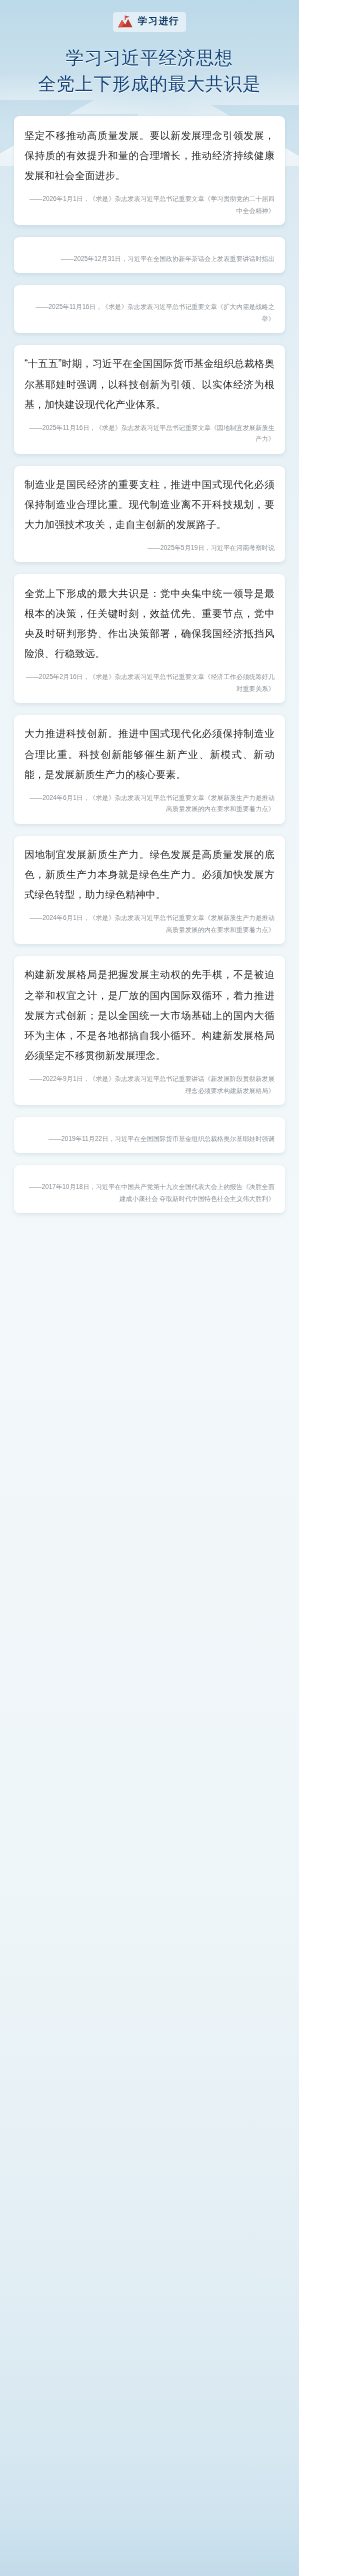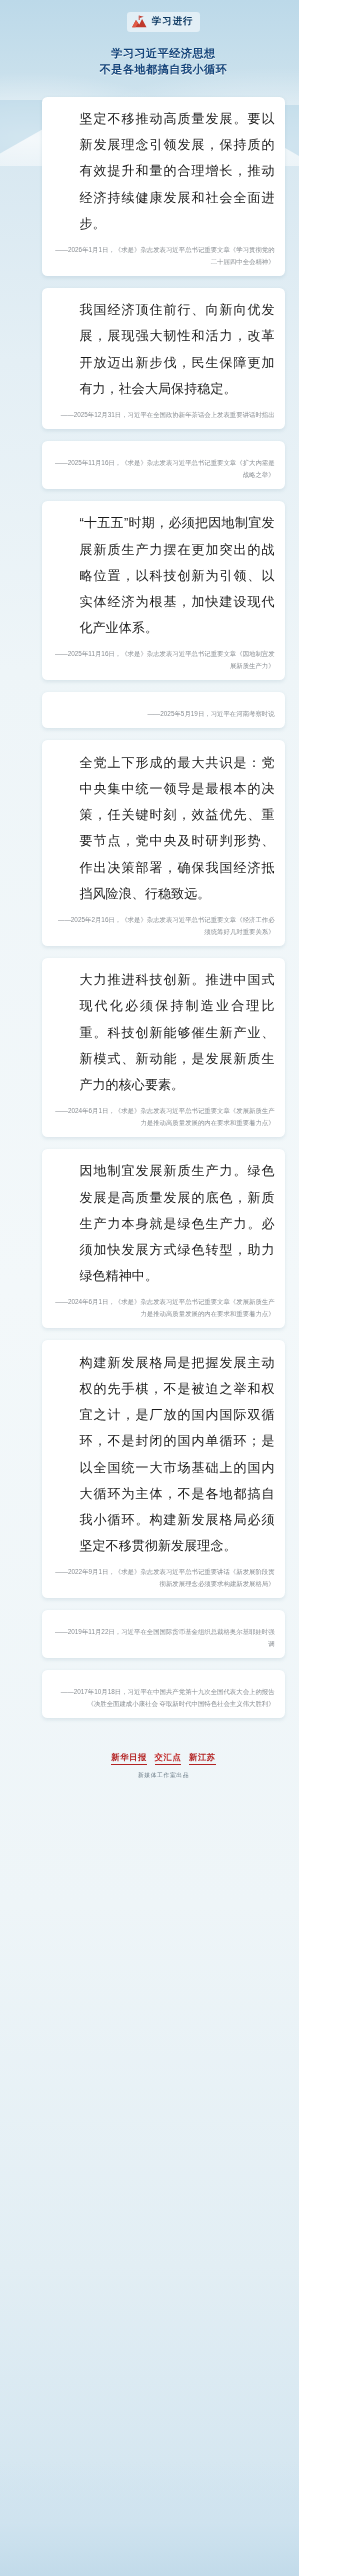--- a/index.html
+++ b/index.html
@@ -7,21 +7,20 @@
     width: 359px;
     background: #ffffff;
     font-family: "Liberation Sans", sans-serif;
   }
   .page {
     position: relative;
     width: 299px;
     min-height: 2576px;
     background: linear-gradient(180deg, #cfe3ef 0%, #d8e8f1 6%, #e4eff5 14%, #eef5f8 26%, #f3f8fa 50%, #eef5f8 74%, #e2eef4 88%, #cfe3ef 100%);
     overflow: hidden;
-    padding-left: 28px;
   }
   
   .top-deco {
     position: absolute;
     top: 0; left: 0; right: 0;
     height: 166px;
     background:
       radial-gradient(ellipse 232px 94px at 10% 138px, rgba(255,255,255,0.75), rgba(255,255,255,0) 70%),
       radial-gradient(ellipse 287px 110px at 92% 146px, rgba(255,255,255,0.65), rgba(255,255,255,0) 72%),
       linear-gradient(180deg, #bcd9e9 0%, #c9e0ec 45%, #dceaf2 100%);
@@ -71,48 +70,47 @@
   }
 
   
   .title-block {
     position: relative;
     margin: 14.4px 0 0 0;
     padding: 0 16.6px;
     text-align: center;
   }
   .title-line {
-    font-size: 11px;
-    font-weight: bold;
+    font-size: 18px;
+    font-weight: normal;
     color: #14447a;
     letter-spacing: 0.6px;
     line-height: 1.42;
     text-shadow: 0 0.6px 0 rgba(255,255,255,0.8);
   }
 
   
   .cards {
     position: relative;
     padding: 19px 14.4px 0 14.4px;
   }
   .card {
     position: relative;
     background: #ffffff;
     border-radius: 5.5px;
     box-shadow: 0 1.1px 3.9px rgba(80,120,150,0.13);
     padding: 9.4px 10px 8.3px 10px;
     margin-bottom: 12px;
   }
   .card-body {
-    font-size: 13px;
+    font-size: 10px;
     line-height: 2.02;
     color: #1b1b1b;
     text-align: justify;
     letter-spacing: 0.1px;
-    margin-left: 27px;
   }
   .card-source {
     margin-top: 6.6px;
     font-size: 6.4px;
     line-height: 1.85;
     color: #8a8f94;
     text-align: right;
   }
 
   
@@ -164,83 +162,75 @@
           <rect x="14" y="1" width="1.6" height="8" fill="#c0392b"></rect>
           <path d="M15.6 1.4 L23 3.2 L15.6 5.4 Z" fill="#c0392b"></path>
         </svg>
       </span>
       <span class="logo-text">学习进行</span>
     </div>
   </div>
 
   <div class="title-block">
     <div class="title-line">学习习近平经济思想</div>
-    <div class="title-line">不是各地都搞自我小循环</div>
+    <div class="title-line">全党上下形成的最大共识是</div>
   </div>
 
   <div class="cards">
 
     <div class="card">
       <div class="card-body">坚定不移推动高质量发展。要以新发展理念引领发展，保持质的有效提升和量的合理增长，推动经济持续健康发展和社会全面进步。</div>
       <div class="card-source">——2026年1月1日，《求是》杂志发表习近平总书记重要文章《学习贯彻党的二十届四中全会精神》</div>
     </div>
 
     <div class="card">
-      <div class="card-body">我国经济顶住前行、向新向优发展，展现强大韧性和活力，改革开放迈出新步伐，民生保障更加有力，社会大局保持稳定。</div>
       <div class="card-source">——2025年12月31日，习近平在全国政协新年茶话会上发表重要讲话时指出</div>
     </div>
 
     <div class="card">
       <div class="card-source">——2025年11月16日，《求是》杂志发表习近平总书记重要文章《扩大内需是战略之举》</div>
     </div>
 
     <div class="card">
-      <div class="card-body">“十五五”时期，必须把因地制宜发展新质生产力摆在更加突出的战略位置，以科技创新为引领、以实体经济为根基，加快建设现代化产业体系。</div>
+      <div class="card-body">“十五五”时期，习近平在全国国际货币基金组织总裁格奥尔基耶娃时强调，以科技创新为引领、以实体经济为根基，加快建设现代化产业体系。</div>
       <div class="card-source">——2025年11月16日，《求是》杂志发表习近平总书记重要文章《因地制宜发展新质生产力》</div>
     </div>
 
     <div class="card">
+      <div class="card-body">制造业是国民经济的重要支柱，推进中国式现代化必须保持制造业合理比重。现代制造业离不开科技规划，要大力加强技术攻关，走自主创新的发展路子。</div>
       <div class="card-source">——2025年5月19日，习近平在河南考察时说</div>
     </div>
 
     <div class="card">
       <div class="card-body">全党上下形成的最大共识是：党中央集中统一领导是最根本的决策，任关键时刻，效益优先、重要节点，党中央及时研判形势、作出决策部署，确保我国经济抵挡风险浪、行稳致远。</div>
       <div class="card-source">——2025年2月16日，《求是》杂志发表习近平总书记重要文章《经济工作必须统筹好几对重要关系》</div>
     </div>
 
     <div class="card">
       <div class="card-body">大力推进科技创新。推进中国式现代化必须保持制造业合理比重。科技创新能够催生新产业、新模式、新动能，是发展新质生产力的核心要素。</div>
       <div class="card-source">——2024年6月1日，《求是》杂志发表习近平总书记重要文章《发展新质生产力是推动高质量发展的内在要求和重要着力点》</div>
     </div>
 
     <div class="card">
       <div class="card-body">因地制宜发展新质生产力。绿色发展是高质量发展的底色，新质生产力本身就是绿色生产力。必须加快发展方式绿色转型，助力绿色精神中。</div>
       <div class="card-source">——2024年6月1日，《求是》杂志发表习近平总书记重要文章《发展新质生产力是推动高质量发展的内在要求和重要着力点》</div>
     </div>
 
     <div class="card">
-      <div class="card-body">构建新发展格局是把握发展主动权的先手棋，不是被迫之举和权宜之计，是厂放的国内国际双循环，不是封闭的国内单循环；是以全国统一大市场基础上的国内大循环为主体，不是各地都搞自我小循环。构建新发展格局必须坚定不移贯彻新发展理念。</div>
+      <div class="card-body">构建新发展格局是把握发展主动权的先手棋，不是被迫之举和权宜之计，是厂放的国内国际双循环，着力推进发展方式创新；是以全国统一大市场基础上的国内大循环为主体，不是各地都搞自我小循环。构建新发展格局必须坚定不移贯彻新发展理念。</div>
       <div class="card-source">——2022年9月1日，《求是》杂志发表习近平总书记重要讲话《新发展阶段贯彻新发展理念必须要求构建新发展格局》</div>
     </div>
 
     <div class="card">
       <div class="card-source">——2019年11月22日，习近平在全国国际货币基金组织总裁格奥尔基耶娃时强调</div>
     </div>
 
     <div class="card">
       <div class="card-source">——2017年10月18日，习近平在中国共产党第十九次全国代表大会上的报告《决胜全面建成小康社会 夺取新时代中国特色社会主义伟大胜利》</div>
     </div>
 
   </div>
 
   <div class="bottom-deco"></div>
 
-  <div class="footer">
-    <div class="footer-logos">
-      <span class="flogo">新华日报</span>
-      <span class="flogo mid">交汇点</span>
-      <span class="flogo">新江苏</span>
-    </div>
-    <div class="footer-caption">新媒体工作室出品</div>
-  </div>
 
 </div>
 
 
 </body></html>

